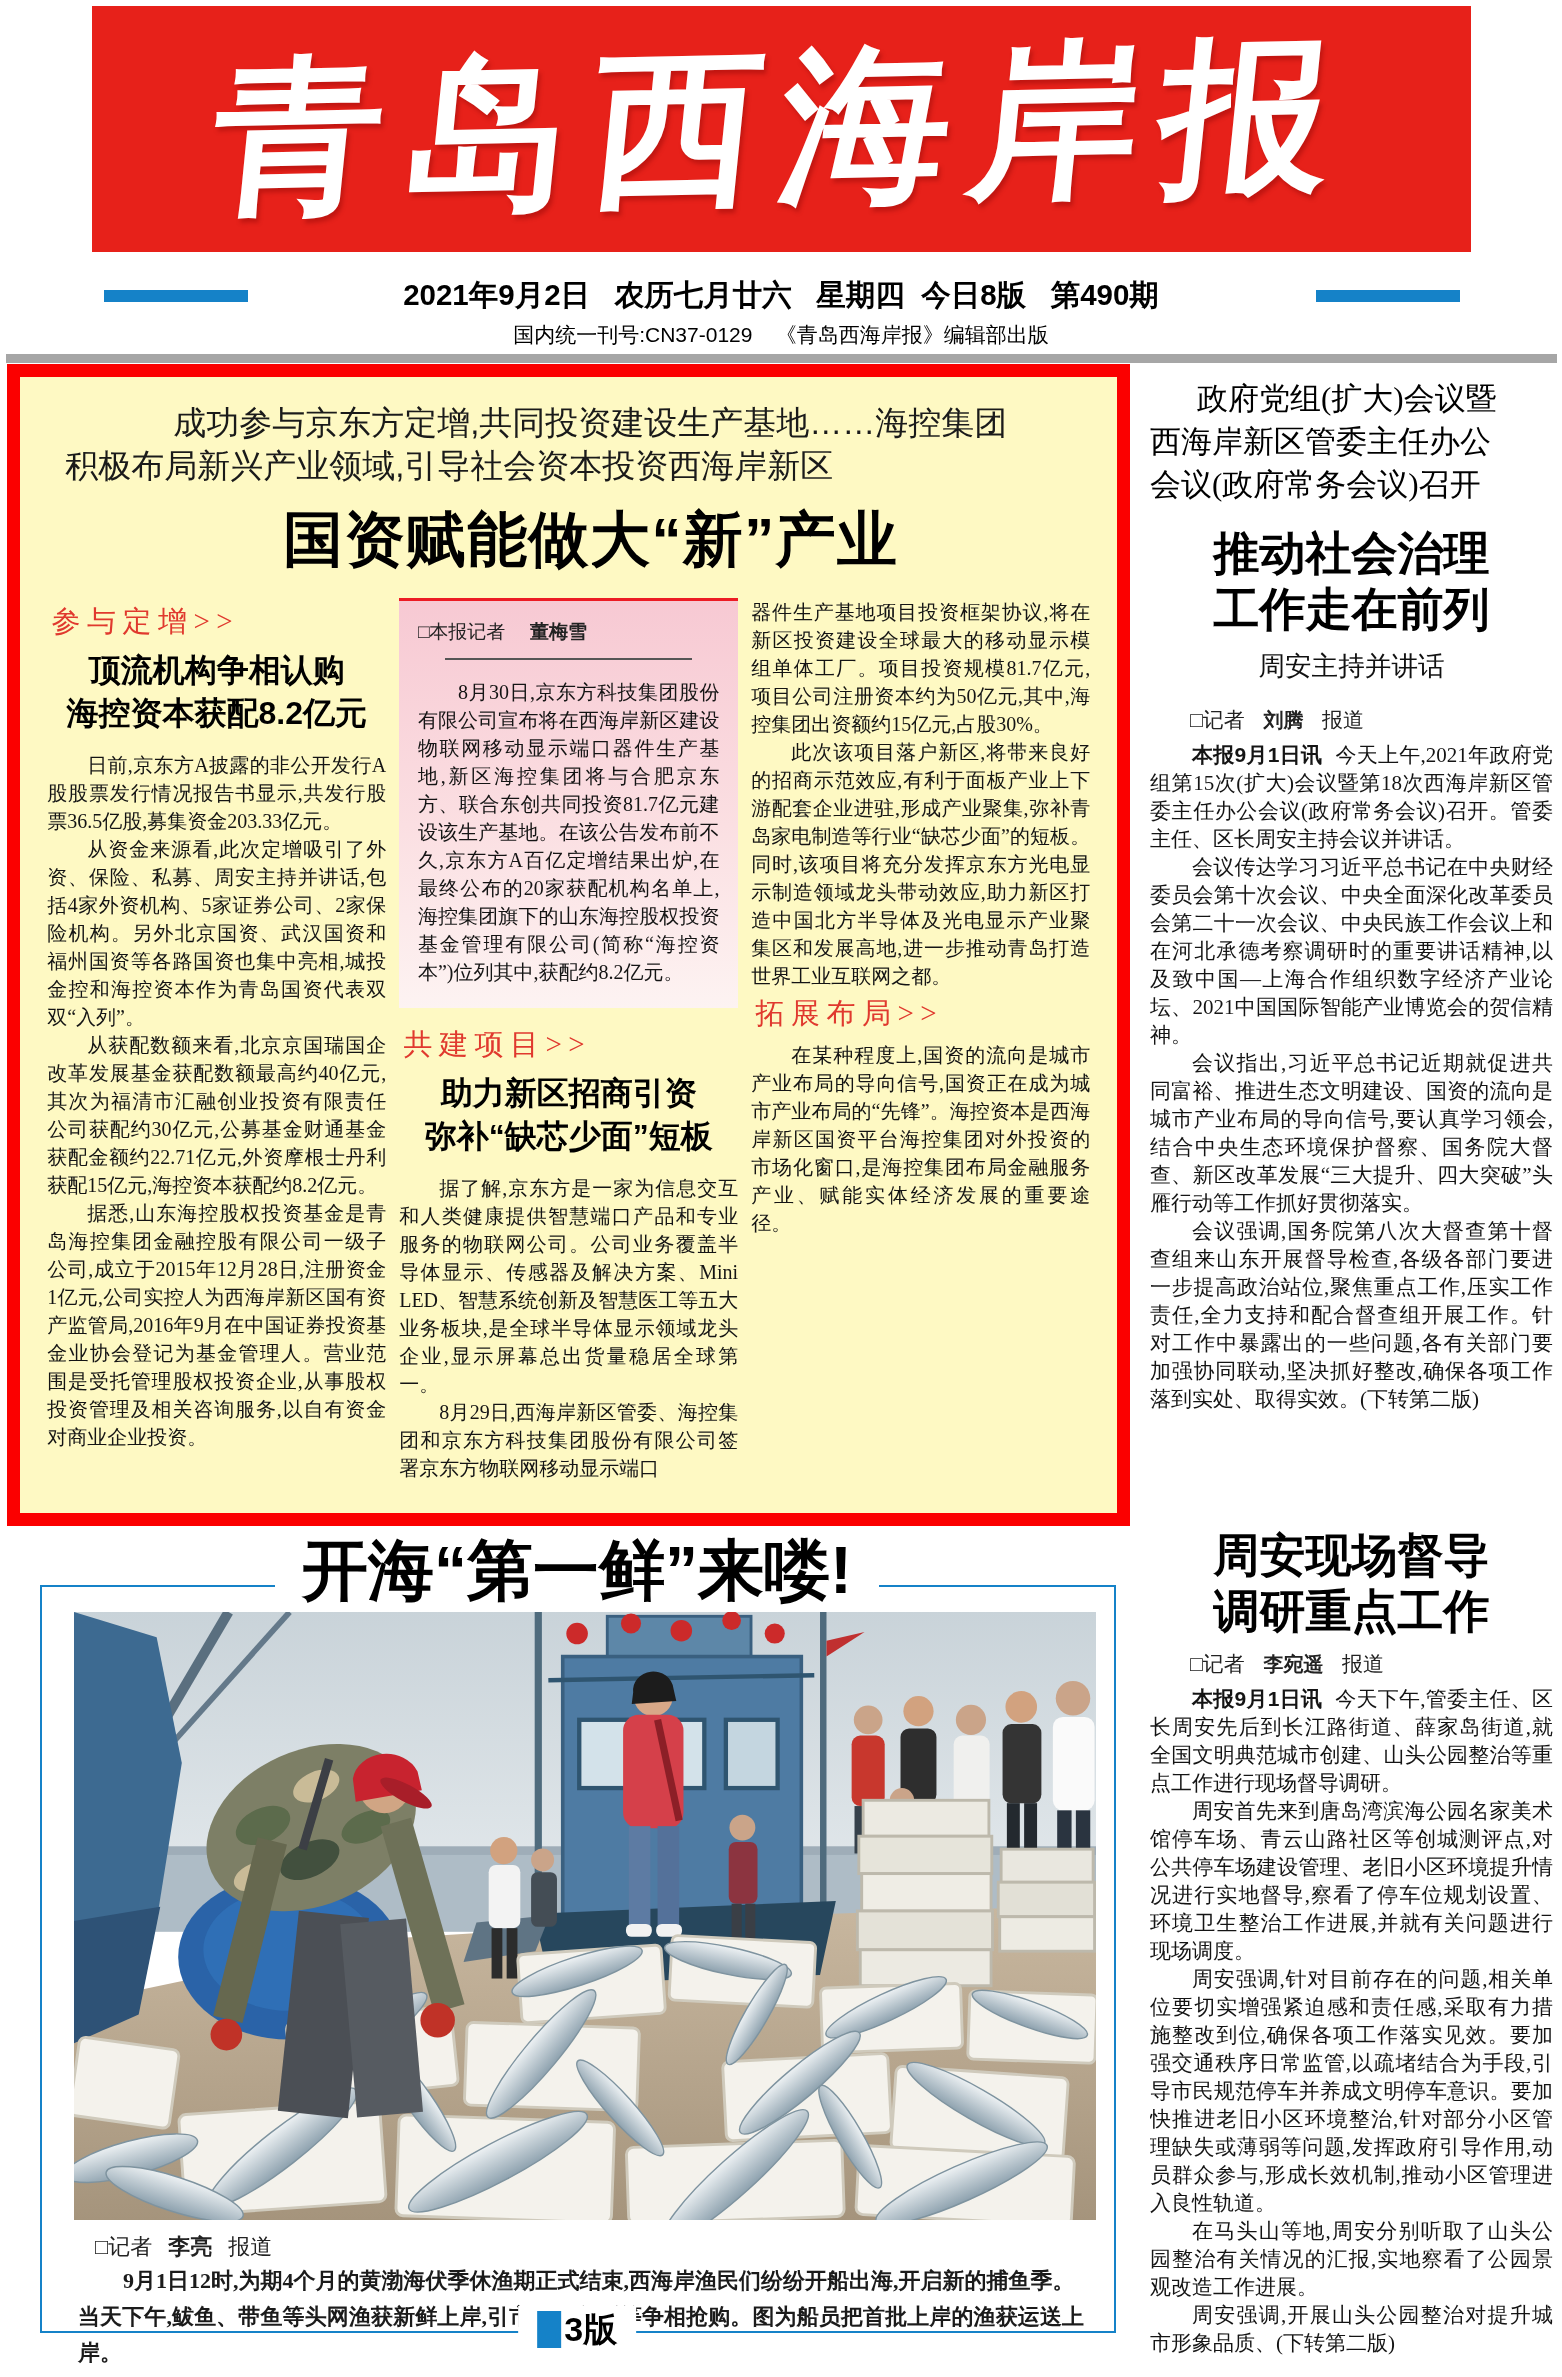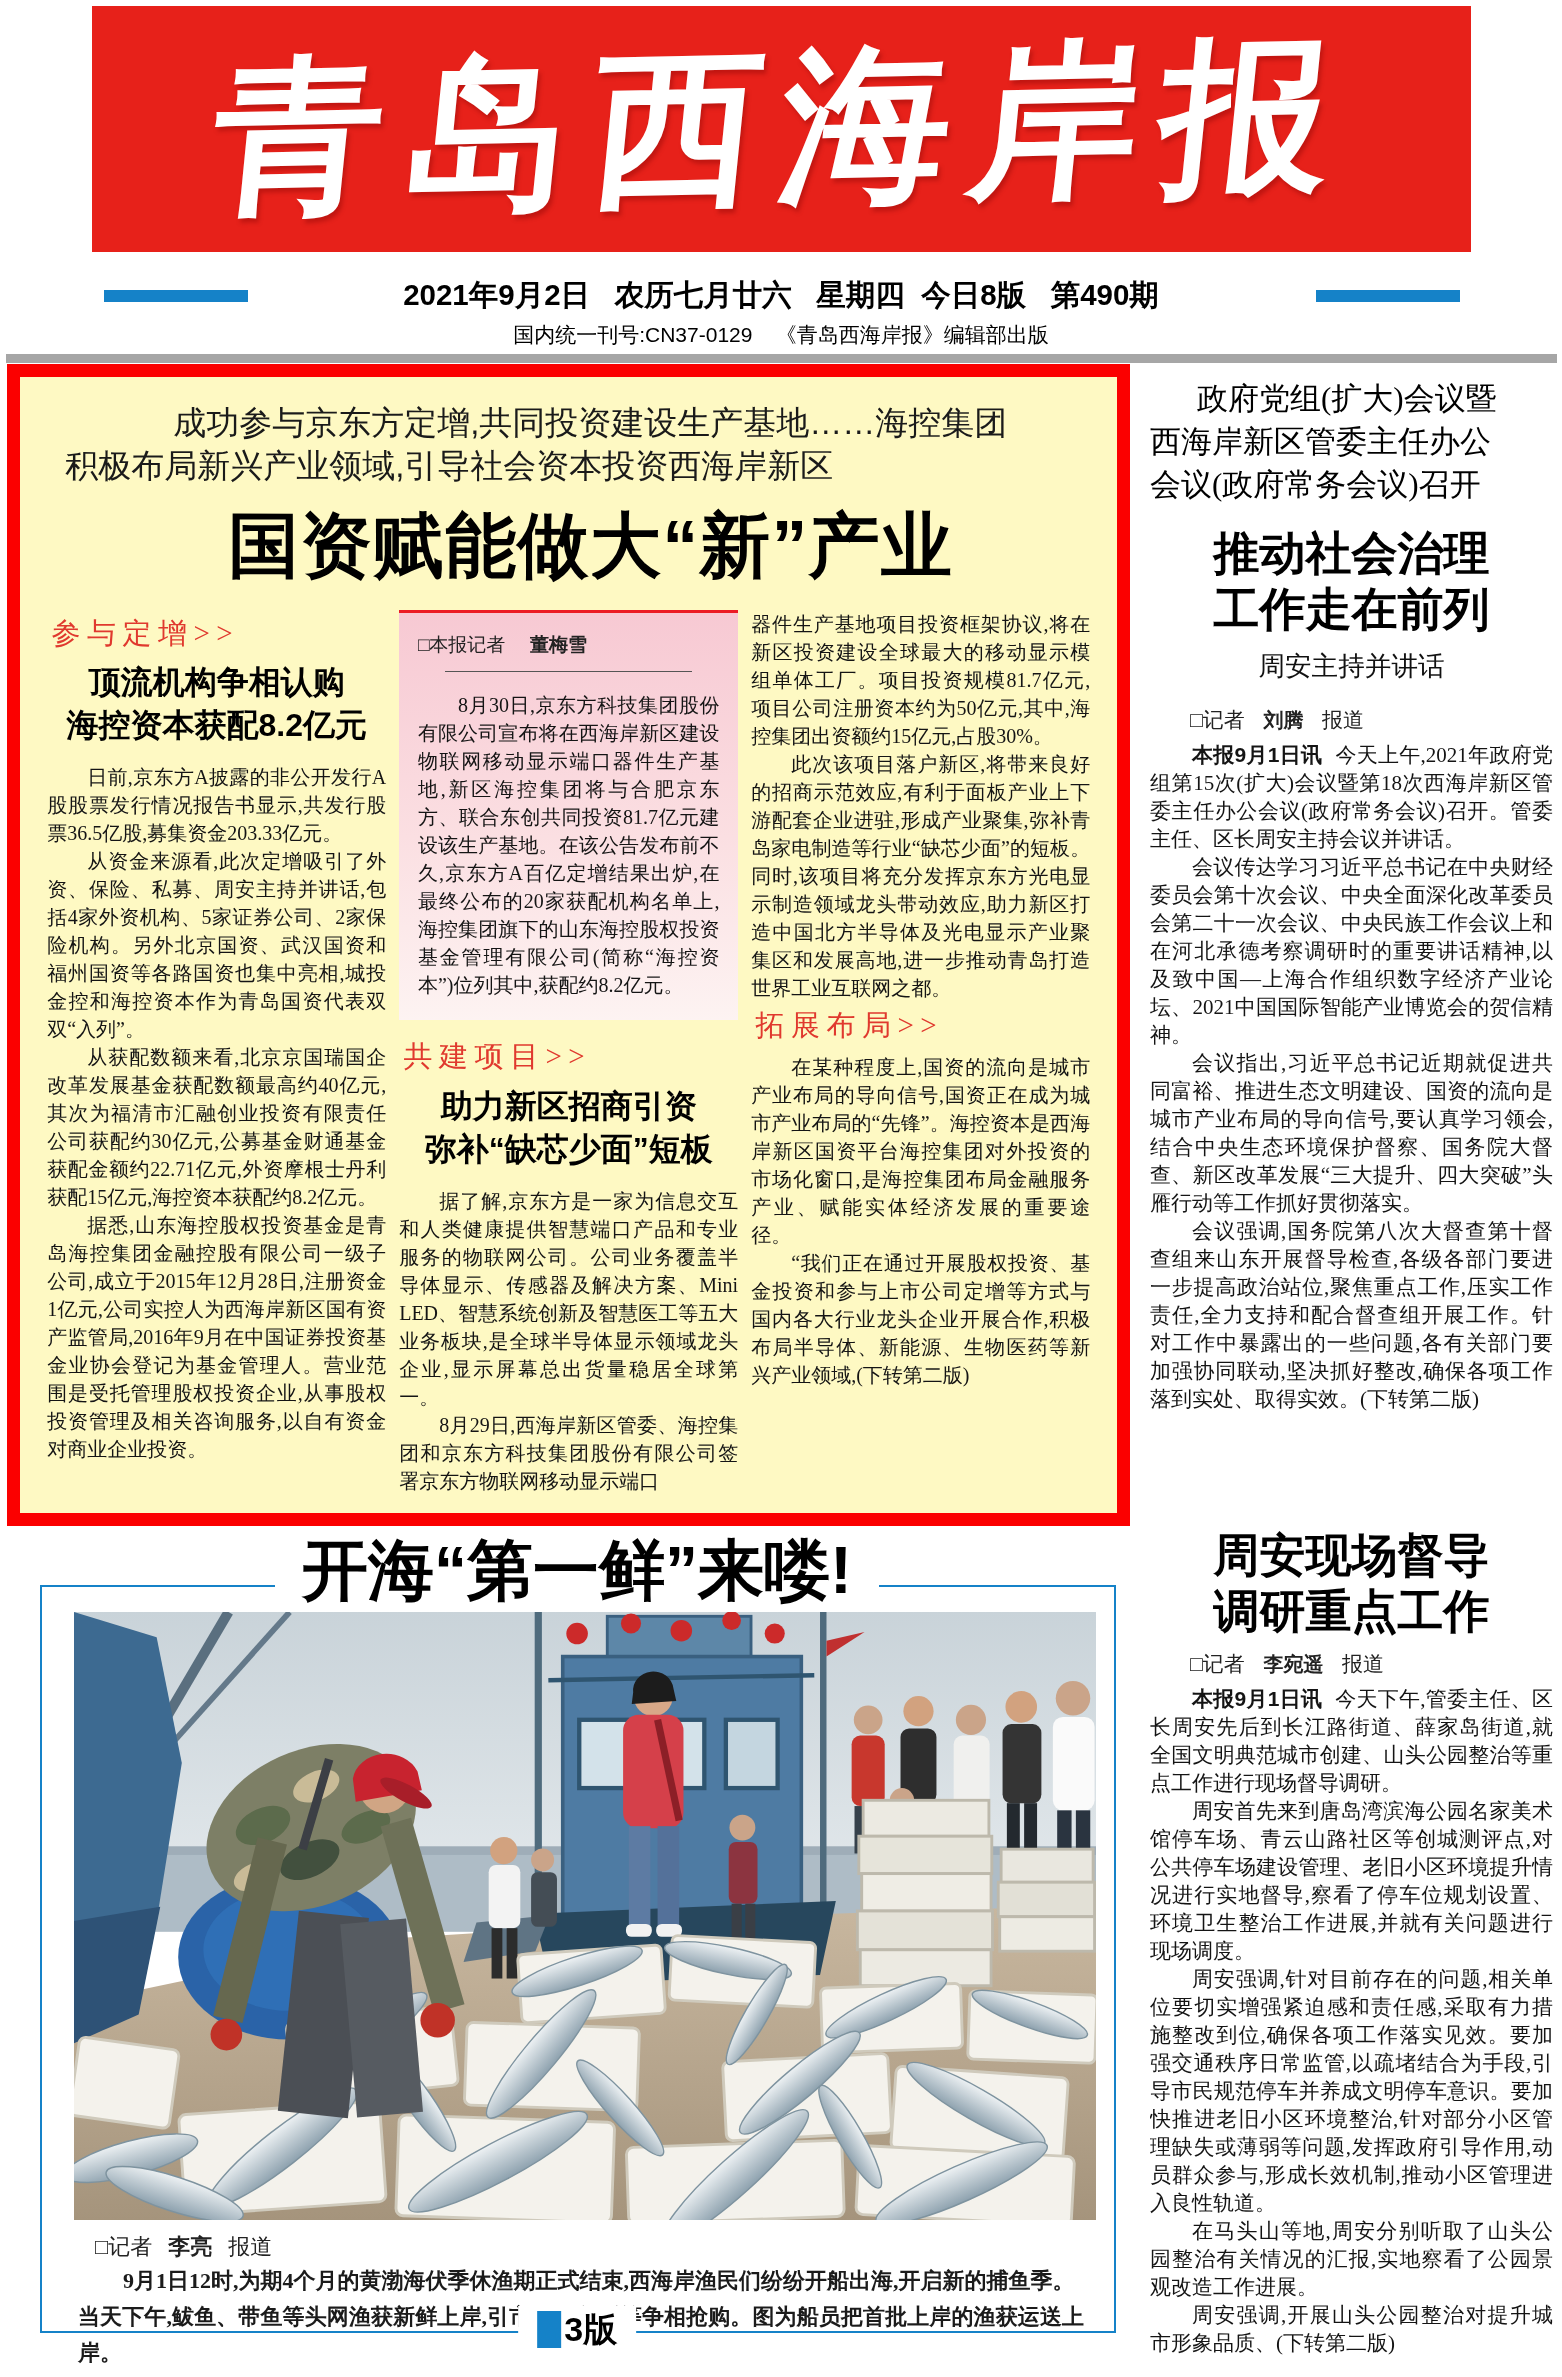--- a/index.html
+++ b/index.html
@@ -38,21 +38,21 @@
     position:absolute; left:7.2px; top:364px; width:1123px; height:1162px;
     border:13px solid #fb0000; background:#fef9c3; overflow:hidden;
   }
   .deck {
     margin:24.4px 40px 0 45px; font-family:"Liberation Sans", sans-serif;
     font-size:33px; line-height:43px; font-weight:500; color:#1a1a1a;
     white-space:pre-line; text-indent:108px;
   }
   .main-headline {
     margin-top:18.7px; text-align:center; font-family:"Liberation Sans", sans-serif;
-    font-weight:900; font-size:71px; line-height:1.12; letter-spacing:1.4px; color:#000;padding-left:44px;
+    font-weight:900; font-size:60px; line-height:1.12; letter-spacing:1.4px; color:#000;padding-left:44px;
   }
   .cols { display:flex; gap:13px; margin:24.4px 27px 0 27px; }
   .col { flex:1 1 0; min-width:0; }
   .kicker {
     color:#e0392e; font-size:29px; letter-spacing:6.5px; margin:4.3px 0 7.2px 4.3px;
     font-family:"Liberation Serif", serif;
   }
   .col-subhead {
     font-family:"Liberation Sans", sans-serif; font-weight:bold; font-size:32px;
     line-height:43px; text-align:center; white-space:pre-line; margin:2.9px 0 16px 0; color:#000;
@@ -164,21 +164,20 @@
           <p>8月29日,西海岸新区管委、海控集团和京东方科技集团股份有限公司签署京东方物联网移动显示端口</p>
         </div>
     </div>
 
     <div class="col">
       <p class="body-p no-indent">器件生产基地项目投资框架协议,将在新区投资建设全球最大的移动显示模组单体工厂。项目投资规模81.7亿元,项目公司注册资本约为50亿元,其中,海控集团出资额约15亿元,占股30%。</p>
       <p class="body-p">此次该项目落户新区,将带来良好的招商示范效应,有利于面板产业上下游配套企业进驻,形成产业聚集,弥补青岛家电制造等行业“缺芯少面”的短板。同时,该项目将充分发挥京东方光电显示制造领域龙头带动效应,助力新区打造中国北方半导体及光电显示产业聚集区和发展高地,进一步推动青岛打造世界工业互联网之都。</p>
       <div class="kicker">拓展布局&gt;&gt;</div>
       <div class="body">
           <p>在某种程度上,国资的流向是城市产业布局的导向信号,国资正在成为城市产业布局的“先锋”。海控资本是西海岸新区国资平台海控集团对外投资的市场化窗口,是海控集团布局金融服务产业、赋能实体经济发展的重要途径。</p>
-          <p>“我们正在通过开展股权投资、基金投资和参与上市公司定增等方式与国内各大行业龙头企业开展合作,积极布局半导体、新能源、生物医药等新兴产业领域,(下转第二版)</p>
         </div>
     </div>
   </div>
 </section>
 
 <aside class="right-top">
   <p class="r-deck">政府党组(扩大)会议暨
 西海岸新区管委主任办公
 会议(政府常务会议)召开</p>
   <h2 class="r-headline">推动社会治理

